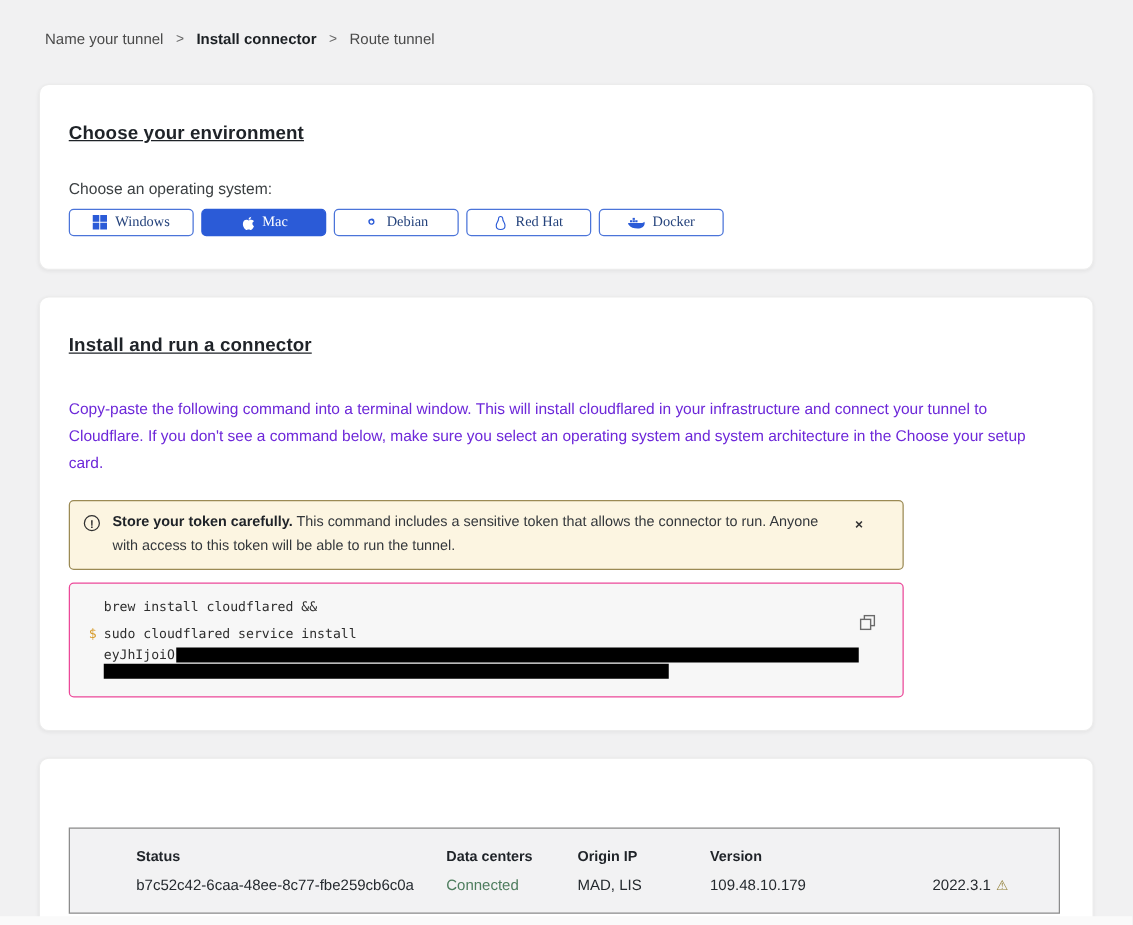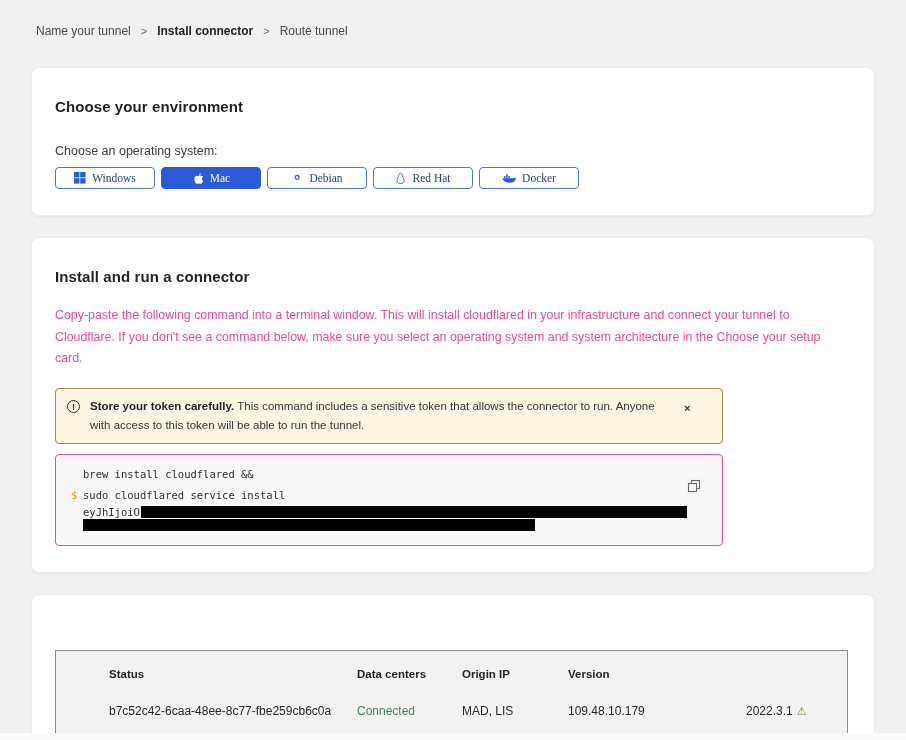--- a/index.html
+++ b/index.html
@@ -32,20 +32,21 @@
     box-shadow:0 1px 3px rgba(0,0,0,0.05);
     padding:30px 23px 26px 23px;
     margin-top:29px;
   }
   .card + .card { margin-top:21px; }
   .card h2 {
     font-size:15px;
     font-weight:bold;
     color:#1f2328;
     letter-spacing:.1px;
+    text-decoration:underline;
   }
 
   
   .os-label { font-size:12.5px; color:#3c4043; margin-top:29px; }
   .os-row { display:flex; gap:6px; margin-top:9px; }
   .os-btn {
     width:100px; height:22px;
     border:1px solid #4b74d9;
     border-radius:4px;
     background:#ffffff;
@@ -55,23 +56,23 @@
     display:flex; align-items:center; justify-content:center;
     gap:6px;
     cursor:pointer;
   }
   .os-btn.selected { background:#2b5bd7; border-color:#2b5bd7; color:#ffffff; }
   .os-btn svg { display:block; }
 
   
   .desc {
     font-size:12.4px;
-    color:#ec4899;
+    color:#6d28d9;
     line-height:1.75;
-    margin-top:20px;
+    margin-top:32px;
     max-width:795px;
   }
   .warning-banner {
     margin-top:18px;
     width:668px;
     background:#fcf5e1;
     border:1px solid #9b8a54;
     border-radius:4px;
     padding:8px 10px 8px 11px;
     display:flex;
@@ -143,21 +144,21 @@
     background:#f2f2f3;
     border:1px solid #8c8c8c;
     padding:17px 10px 15px 53px;
   }
   .t-row {
     display:grid;
     grid-template-columns:248px 105px 106px 178px 1fr;
     align-items:center;
   }
   .t-row.head { font-size:11.5px; font-weight:bold; color:#1f2328; }
-  .t-row.vals { font-size:12px; color:#24292e; margin-top:24px; }
+  .t-row.vals { font-size:12px; color:#24292e; margin-top:9px; }
   .status-connected { color:#4e7d5e; }
   .version-cell { display:flex; align-items:flex-end; gap:4px; }
   .warn-glyph { color:#8f7d33; font-size:11px; }
   .bottom-strip {
     position:absolute;
     left:0; bottom:0;
     width:100%; height:7px;
     background:#fafafa;
   }
 </style>

